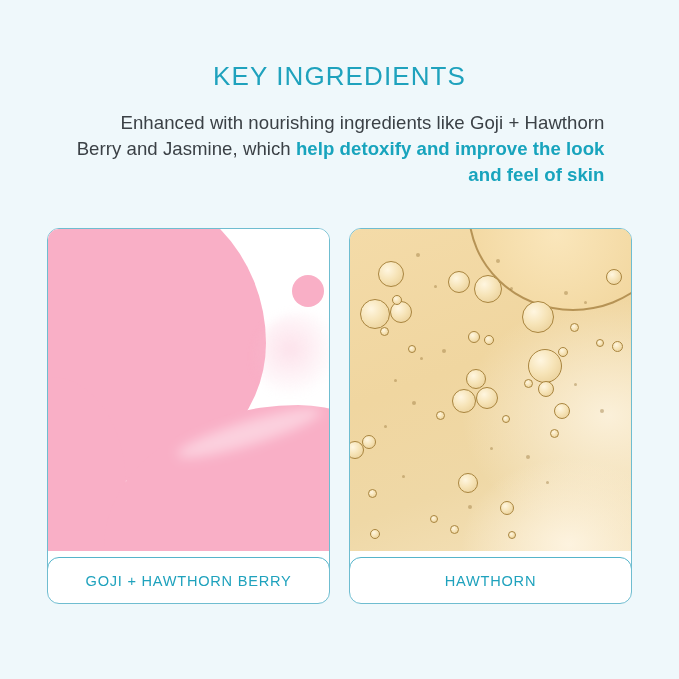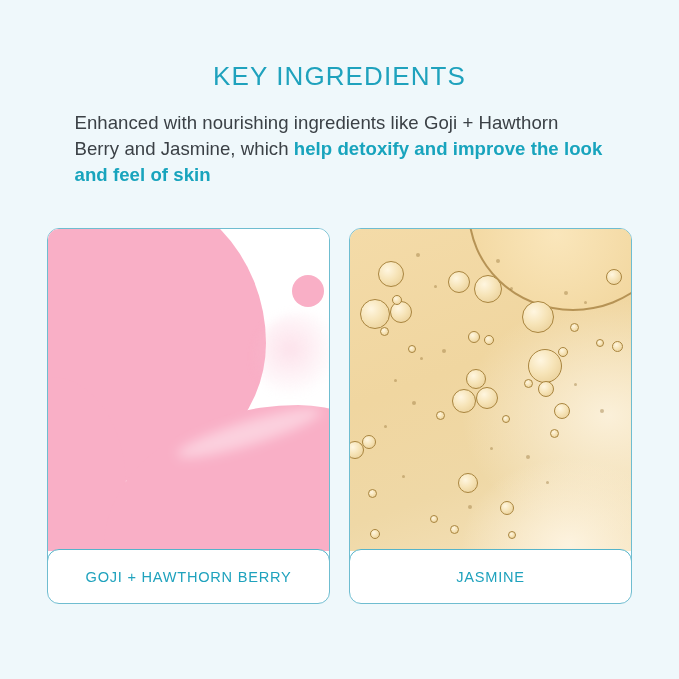--- a/index.html
+++ b/index.html
@@ -36,21 +36,21 @@
     line-height: 1.1;
     margin: 0;
   }
 
   .subtitle {
     margin: 19px auto 0 auto;
     width: 530px;
     font-size: 18.6px;
     line-height: 1.42;
     color: #3b4146;
-    text-align: left;
+    text-align: right;
     letter-spacing: 0.05px;
   }
 
   .subtitle .hl {
     color: #18a4bd;
     font-weight: bold;
   }
 
   
   .cards {
@@ -189,21 +189,21 @@
     border-radius: 50%;
     background: rgba(150,117,58,0.42);
   }
 
   
   .caption {
     position: absolute;
     left: -1px;
     bottom: -1px;
     width: 283px;
-    height: 55px;
+    height: 47px;
     background: #ffffff;
     border: 1px solid #55b4ca;
     border-radius: 12px;
     box-sizing: border-box;
     display: flex;
     align-items: center;
     justify-content: center;
   }
 
   .caption-label {
@@ -294,18 +294,18 @@
         <div class="speck" style="left:140px;top:218px;width:3px;height:3px;"></div>
         <div class="speck" style="left:176px;top:226px;width:4px;height:4px;"></div>
         <div class="speck" style="left:224px;top:154px;width:3px;height:3px;"></div>
         <div class="speck" style="left:250px;top:180px;width:4px;height:4px;"></div>
         <div class="speck" style="left:34px;top:196px;width:3px;height:3px;"></div>
         <div class="speck" style="left:196px;top:252px;width:3px;height:3px;"></div>
         <div class="speck" style="left:118px;top:276px;width:4px;height:4px;"></div>
         <div class="speck" style="left:52px;top:246px;width:3px;height:3px;"></div>
       </div>
       <div class="caption">
-        <span class="caption-label">JASMINE</span>
+        <span class="caption-label">HAWTHORN</span>
       </div>
     </div>
 
   </div>
 </div>
 
 </body></html>

